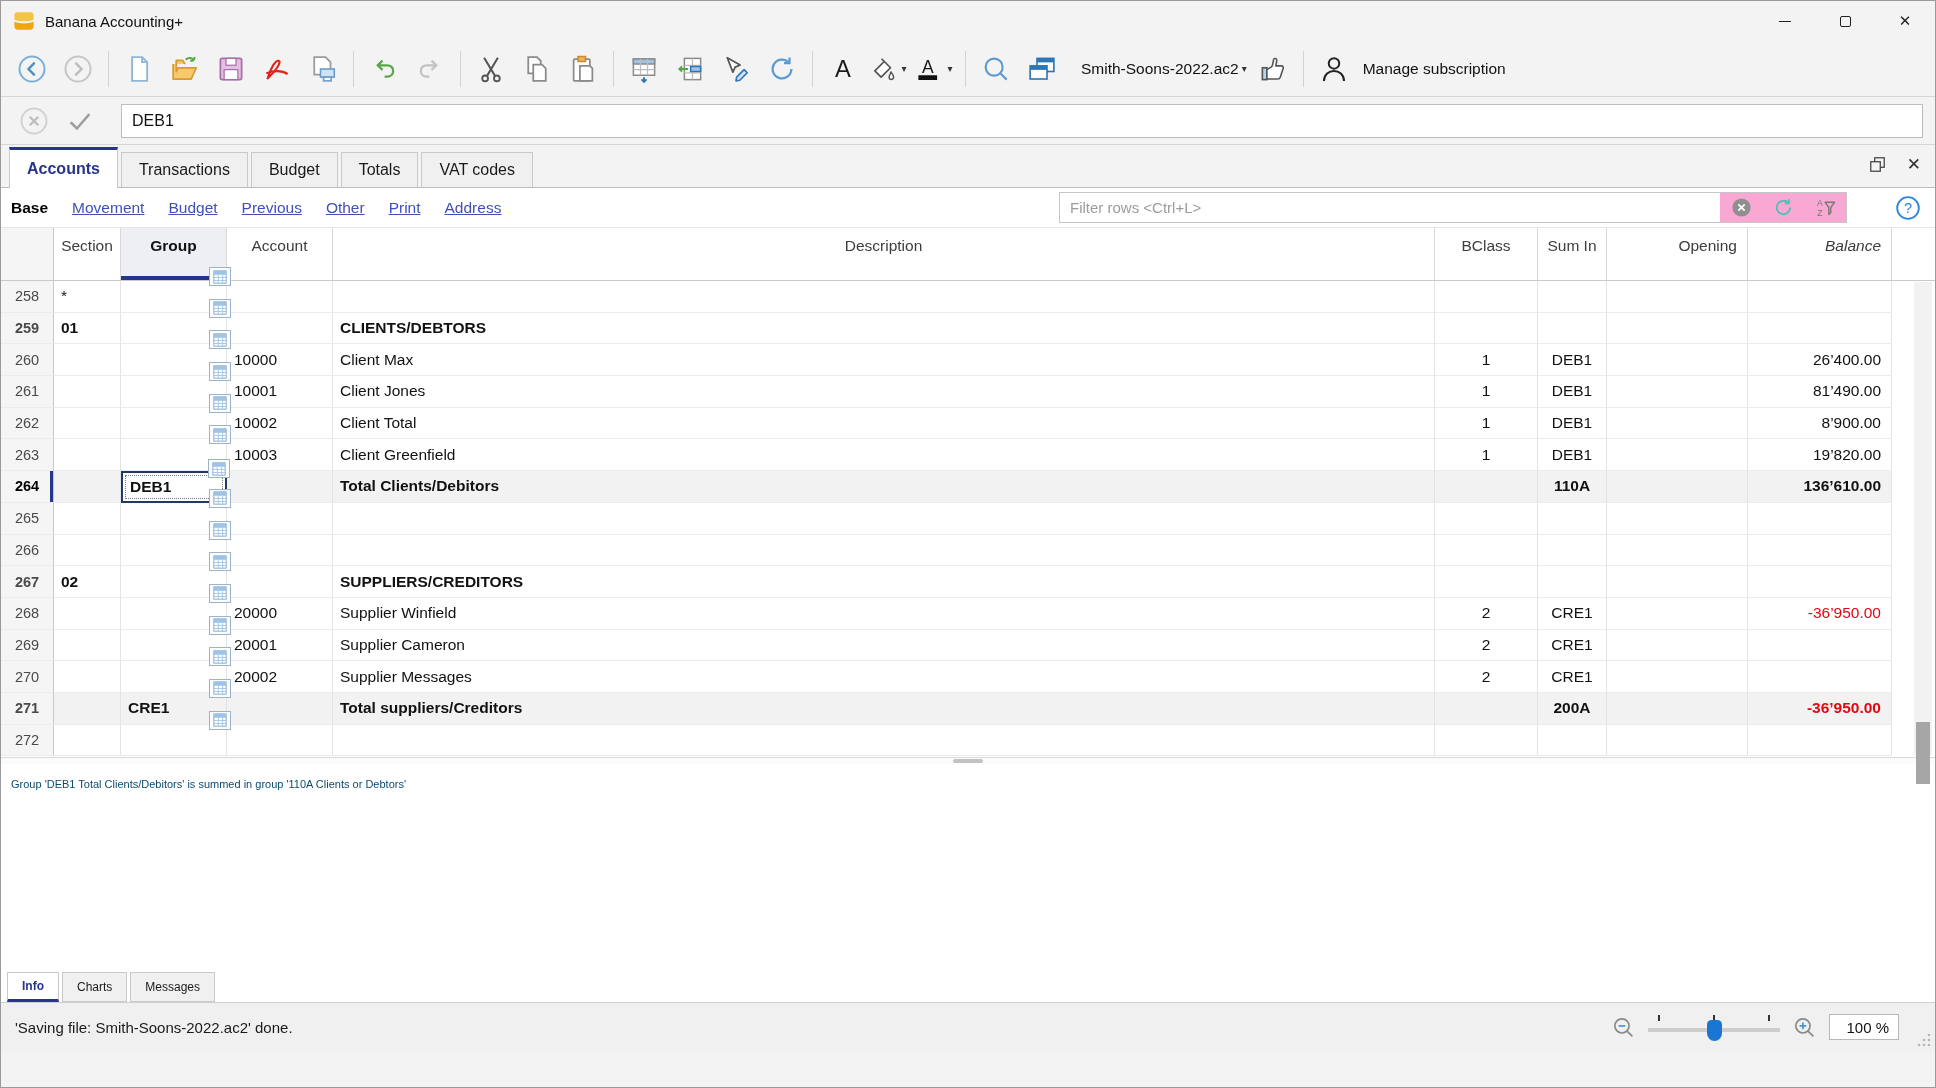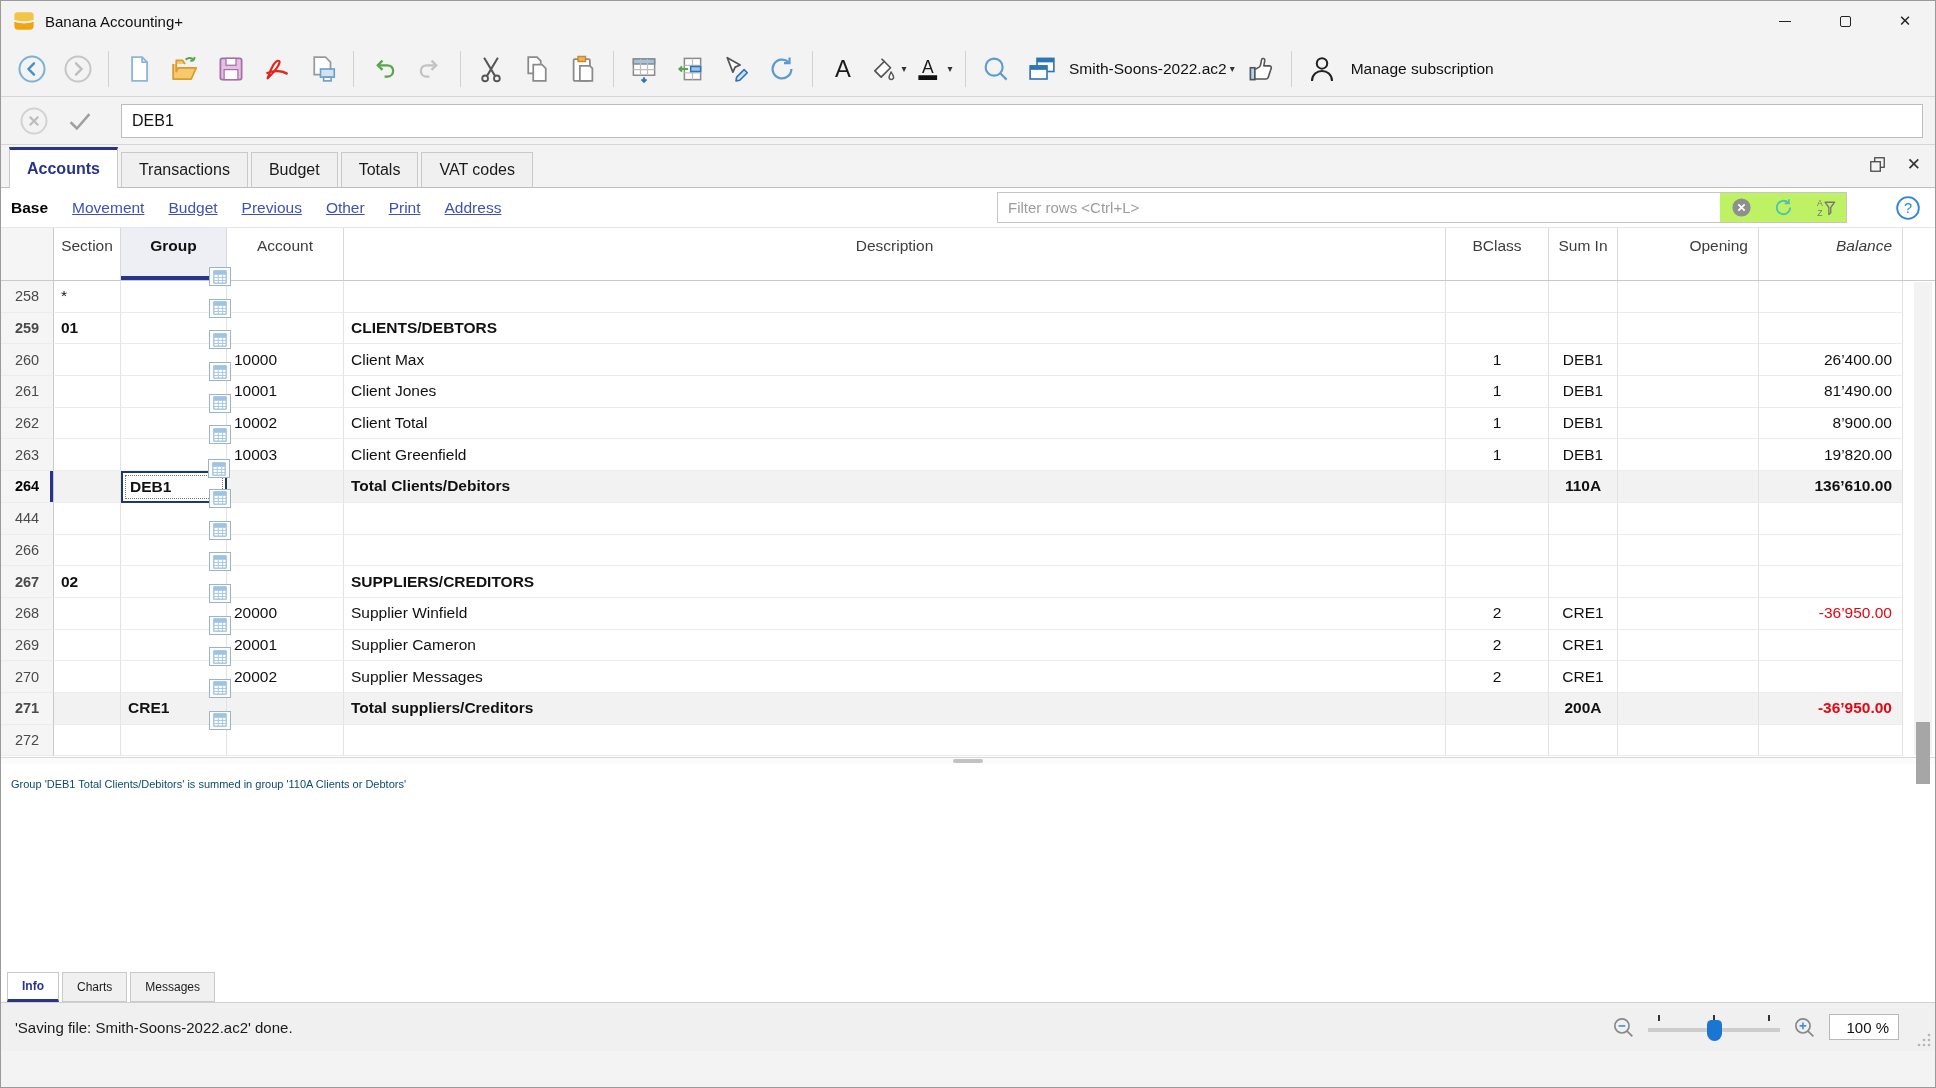--- a/index.html
+++ b/index.html
@@ -20,63 +20,63 @@
   
   .menubar { height:38px; display:flex; align-items:center; padding:0 8px; flex:none; }
   .menu-item { padding:7px 15px; font-size:15px; color:#1a1a1a; }
 
   
   .toolbar { height:56px; display:flex; align-items:center; padding:0 8px; border-bottom:1px solid #d6d6d6; flex:none; }
   .tb-btn { width:46px; height:44px; display:flex; align-items:center; justify-content:center; flex:none; border-radius:4px; }
   .tb-btn svg { width:30px; height:30px; }
   .tb-sep { width:1px; height:36px; background:#d2d2d2; margin:0 7px; flex:none; }
   .caret { font-size:10px; color:#333; margin:0 3px; }
-  .file-name { font-size:15.5px; color:#111; margin-left:4px; }
+  .file-name { font-size:15.5px; color:#111; margin-left:16px; }
   .subscription-label { font-size:15.5px; color:#111; margin-left:6px; }
 
   
   .formula-bar { height:48px; display:flex; align-items:center; padding:0 10px; border-bottom:1px solid #d6d6d6; flex:none; }
   .fx-btn { width:46px; height:40px; display:flex; align-items:center; justify-content:center; flex:none; }
   .fx-btn svg { width:30px; height:30px; }
   .formula-input { flex:1; height:34px; border:1px solid #bdbdbd; background:#fff; font-size:16px; padding:0 10px; margin-left:18px; margin-right:2px; font-family:inherit; color:#111; outline:none; }
 
   
   .tabbar { height:43px; display:flex; align-items:flex-end; padding-left:8px; border-bottom:1px solid #bdbdbd; position:relative; flex:none; background:#f3f3f3; }
   .tab { height:35px; padding:0 17px; display:flex; align-items:center; font-size:16px; background:#f0f0f0; border:1px solid #c9c9c9; border-bottom:none; margin-right:3px; color:#1a1a1a; }
   .tab.active { height:41px; border-top:3px solid #27348b; background:#fff; color:#27348b; font-weight:bold; margin-bottom:-1px; z-index:2; }
   .tab-right { position:absolute; right:14px; top:9px; display:flex; gap:20px; align-items:center; }
   .tab-right svg { width:19px; height:19px; }
   .tab-close { font-size:17px; color:#333; }
 
   
   .viewnav { height:40px; background:#fff; display:flex; align-items:center; padding:0 10px; flex:none; border-bottom:1px solid #e6e6e6;gap:36px; }
   .view-link { font-size:15.5px; color:#3f51b5; text-decoration:underline; margin-right:24px; }
   .view-link.active { color:#000; font-weight:bold; text-decoration:none; }
-  .filter-wrap { margin-left:auto; display:flex; align-items:center; border:1px solid #c6c6c6; background:#bef264; height:31px; width:850px; flex:none; }
+  .filter-wrap { margin-left:auto; display:flex; align-items:center; border:1px solid #c6c6c6; background:#f9a8d4; height:31px; width:788px; flex:none; }
   .filter-input { flex:1; border:none; outline:none; font-size:15px; padding:0 10px; font-family:inherit; color:#333; height:100%; }
   .filter-input::placeholder { color:#9c9c9c; }
   .filter-icon { width:42px; height:28px; display:flex; align-items:center; justify-content:center; flex:none; }
   .filter-icon svg { width:23px; height:23px; }
   .help-btn { width:34px; height:34px; display:flex; align-items:center; justify-content:center; margin-left:8px; flex:none; }
   .help-btn svg { width:26px; height:26px; }
 
   
   .table-area { position:relative; background:#fff; height:529px; flex:none; }
   .thead { display:flex; height:53px; border-bottom:1px solid #c9c9c9; background:#fff; }
   .th { border-right:1px solid #d9d9d9; display:flex; justify-content:center; padding-top:9px; font-size:15.5px; color:#3d3d3d; flex:none; }
   .th-num { background:#f5f5f5; border-right:1px solid #c9c9c9; }
   .th.group-active { background:#edeff4; font-weight:bold; color:#111; border-bottom:4px solid #27348b; }
   .th-balance { font-style:italic; }
   .tbody { }
   .tr { display:flex; height:31.7px; }
   .td { border-right:1px solid #e3e3e3; border-bottom:1px solid #ececec; font-size:15.5px; display:flex; align-items:center; padding:0 7px; color:#111; flex:none; background:#fff; position:relative; }
   .c-num { width:53px; justify-content:center; background:#f5f5f5 !important; color:#4a4a4a; font-size:14.5px; border-right:1px solid #c9c9c9; padding:0; }
   .c-section { width:67px; }
   .c-group { width:106px; }
-  .c-account { width:117px; }
+  .c-account { width:106px; }
   .c-desc { width:1102px; }
   .c-bclass { width:103px; justify-content:center; }
   .c-sumin { width:69px; justify-content:center; }
   .c-opening { width:141px; justify-content:flex-end; padding-right:10px; }
   .c-balance { width:144px; justify-content:flex-end; padding-right:10px; }
   .tr.bold .td { font-weight:bold; }
   .tr.total .td { background:#f2f2f2; }
   .neg { color:#e30613; }
   .sel-num { font-weight:bold; color:#000; box-shadow:inset -3px 0 0 #27348b; }
   .sel-cell { border:2px solid #1f3864 !important; outline:1px dotted #777; outline-offset:-5px; z-index:3; background:#fff !important; }
@@ -525,21 +525,21 @@
     </div>
     <div class="td c-account"></div>
     <div class="td c-desc">Total Clients/Debitors</div>
     <div class="td c-bclass"></div>
     <div class="td c-sumin">110A</div>
     <div class="td c-opening"></div>
     <div class="td c-balance">136’610.00</div>
   </div>
 
   <div class="tr">
-    <div class="td c-num">444</div>
+    <div class="td c-num">265</div>
     <div class="td c-section"></div>
     <div class="td c-group">
       <span class="cell-text"></span>
       <div class="cell-icon" hidden="">
         <svg viewBox="0 0 16 16">
                 <rect x="1" y="1" width="14" height="14" fill="#fff" stroke="#7aa0c4"></rect>
                 <rect x="1" y="1" width="14" height="4.5" fill="#9dc3e6"></rect>
                 <path d="M1 8.5 h14 M1 12 h14 M6 5.5 v9.5 M11 5.5 v9.5" stroke="#9dc3e6" stroke-width="1" fill="none"></path>
               </svg>
       </div>

